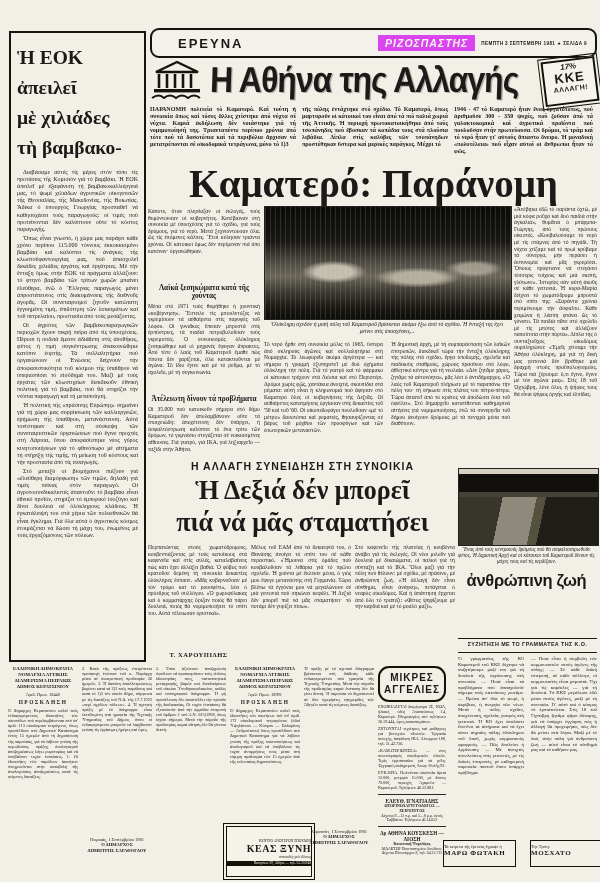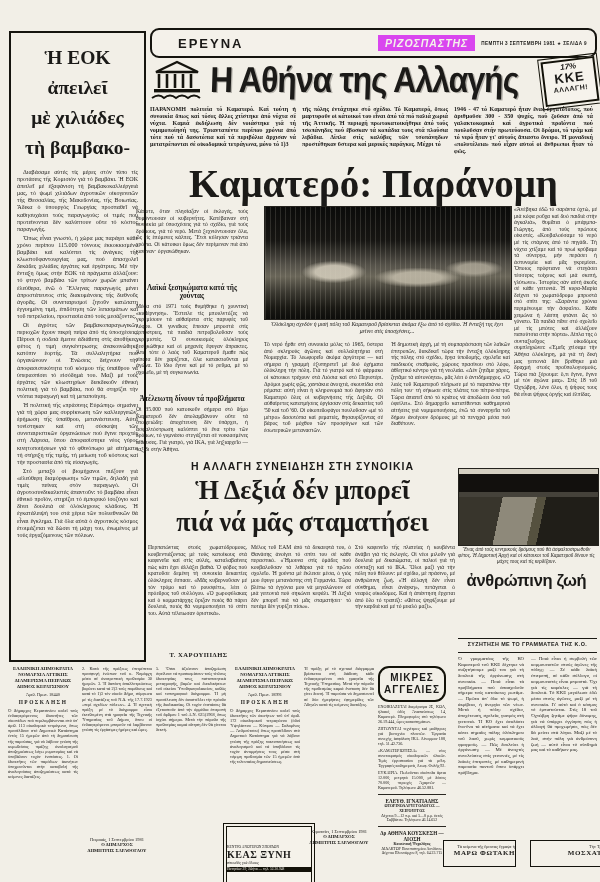--- a/index.html
+++ b/index.html
@@ -7,21 +7,21 @@
         font-family:"Liberation Serif","DejaVu Serif",serif;color:#1b1a18;}
   .abs{position:absolute;}
   .sans{font-family:"Liberation Sans","DejaVu Sans",sans-serif;}
   .jt{text-align:justify;overflow:hidden;}
   .body-s{font-size:5.6px;line-height:6.6px;}
   .body-m{font-size:6px;line-height:7.1px;}
   .body-xs{font-size:4.8px;line-height:5.7px;}
   .body-xxs{font-size:4.3px;line-height:5.1px;}
   .para{margin:0 0 2px 0;text-indent:6px;}
   .leftbox{border:2.5px solid #16150f;padding:8px 6px 4px 6px;background:#f2efe7;}
-  .leftbox h1{margin:2px 0 20px 0;font-size:19.5px;line-height:30px;text-align:center;font-weight:700;}
+  .leftbox h1{margin:2px 0 20px 0;font-size:19.5px;line-height:30px;font-weight:700;}
   .hdrbar{border:2px solid #15140f;border-radius:9px;display:flex;align-items:center;background:#f4f1ea;}
   .section-label{font-weight:700;font-size:13px;letter-spacing:2px;padding-left:26px;}
   .masthead{background:#d946ef;color:#f4f1ea;font-style:italic;font-weight:700;font-size:10.5px;
             padding:2px 7px;letter-spacing:1px;}
   .dateline{font-size:4.6px;font-weight:700;letter-spacing:.4px;padding:0 8px 0 6px;white-space:nowrap;}
   .feature-title{font-weight:700;font-size:32px;letter-spacing:-1px;transform:scaleY(1.12) skewX(-2deg);
                  transform-origin:left center;white-space:nowrap;
                  text-shadow:1.4px 1.4px 0 rgba(25,23,18,.28);}
   .kke{border:2px solid #131209;background:#f6f3ec;transform:rotate(-7deg);text-align:center;
        outline:1.5px solid #131209;outline-offset:2px;padding-top:1px;}
@@ -52,26 +52,26 @@
   .notice-title{font-weight:700;font-size:5.4px;text-align:center;letter-spacing:1.5px;margin:2px 0 3px 0;}
   .sig{font-size:4.4px;line-height:5.4px;text-align:center;margin-top:3px;}
   .sig b{font-size:4.6px;}
   .microbox{border:2.6px solid #131209;border-radius:11px;text-align:center;
             font-weight:700;font-size:10px;line-height:11.5px;letter-spacing:1px;padding-top:4px;}
   .adblock{border-top:1px solid #2a2822;margin-top:3px;padding-top:2.5px;text-align:center;}
   .adblock .nm{font-weight:700;font-size:5.2px;line-height:6px;}
   .adblock .sp{font-weight:700;font-size:3.9px;line-height:5px;}
   .adblock .inf{font-size:3.9px;line-height:4.8px;}
   .keasbox{border:1.5px solid #131209;outline:1px solid #131209;outline-offset:2px;
-           background:#f5f2ea;text-align:left;padding-top:18px;}
+           background:#f5f2ea;text-align:right;padding-top:12px;}
   .keasbox .t{font-size:3.6px;line-height:4.4px;}
   .keasbox .n{font-weight:700;font-size:10px;line-height:11px;letter-spacing:.5px;}
   .keasbox .s{font-style:italic;font-size:4.4px;line-height:5.5px;}
   .keasbox .b{background:#131209;color:#f2efe7;font-size:3.6px;line-height:5.5px;margin-top:1px;}
-  .creditbox{border:1.6px solid #15140e;text-align:right;background:#f3f0e8;}
+  .creditbox{border:1.6px solid #15140e;text-align:left;background:#f3f0e8;}
   .creditbox .pre{font-size:4.3px;line-height:5.5px;padding-top:2.5px;}
   .creditbox .big{font-weight:700;font-size:7px;line-height:8px;letter-spacing:.6px;}
 </style>
 </head>
 <body>
 
 <div class="page">
 
   <div class="abs leftbox" style="left:9px;top:31px;width:121px;height:615px;">
     <h1 style="margin-bottom:6px;">
@@ -113,21 +113,21 @@
     <div class="pa">ΚΚΕ</div>
     <div class="sl">ΑΛΛΑΓΗ!</div>
   </div>
 
   <div class="abs jt" style="left:150px;top:106px;width:146px;height:56px;font-weight:700;font-size:6.1px;line-height:7px;">ΠΑΡΑΝΟΜΗ πολιτεία τό Καματερό. Καί τούτη ἡ συνοικία ὅπως καί τόσες ἄλλες χτίστηκε ἀπό νύχτα σέ νύχτα. Καμιά ἐκδήλωση δέν νοιάστηκε γιά τή νομιμοποίησή της. Τριανταπέντε περίπου χρόνια ἀπό τότε πού τά δασοτόπια καί τά περιβόλια ἄρχισαν νά μετατρέπονται σέ οἰκοδομικά τετράγωνα, μόνο τό 1)3</div>
   <div class="abs jt" style="left:302px;top:106px;width:146px;height:56px;font-weight:700;font-size:6.1px;line-height:7px;">τῆς πόλης ἐντάχτηκε στό σχέδιο. Τό Καματερό, ὅπως μαρτυροῦν οἱ κάτοικοί του εἶναι ἀπό τά πιό παλιά χωριά τῆς Ἀττικῆς. Ἡ περιοχή πρωτοκατοικήθηκε ἀπό τούς τσοπάνηδες πού ἔβοσκαν τά κοπάδια τους στά πλούσια λιβάδια. Δίπλα στίς καλύβες τῶν τσοπάνηδων προστέθηκαν ὕστερα καί μερικές παράγκες. Μέχρι τό</div>
   <div class="abs jt" style="left:454px;top:106px;width:139px;height:56px;font-weight:700;font-size:6.1px;line-height:7px;">1946 - 47 τό Καματερό ἦταν ἕνας ἐργατότοπος, πού ἀριθμοῦσε 300 - 350 ψυχές, πού ζοῦσαν ἀπό τά γαλακτοκομικά καί ἀγροτικά προϊόντα πού πουλοῦσαν στήν πρωτεύουσα. Οἱ δρόμοι, τό τράμ καί τό νερό ἦταν γι' αὐτούς ἄπιαστο ὄνειρο. Ἡ μοναδική «πολυτέλεια» πού εἶχαν αὐτοί οἱ ἄνθρωποι ἦταν τό φῶς.</div>
 
   <div class="abs bighead" style="left:150px;top:162px;width:447px;height:44px;">Καματερό: Παράνομη πόλη</div>
 
-  <div class="abs" style="left:136px;top:208px;width:112px;height:250px;">
+  <div class="abs" style="left:148px;top:208px;width:112px;height:250px;">
     <div class="jt body-s" style="height:72px;">Κάποτε, ὅταν πλησίαζαν οἱ ἐκλογές, τούς θυμόντουσαν οἱ κυβερνῆτες. Κατέβαιναν στή συνοικία μέ ὑποσχέσεις γιά τό σχέδιο, γιά τούς δρόμους, γιά τό νερό. Μετά ξεχνιόντουσαν ὅλα, ὥς τίς ἑπόμενες κάλπες. Ἔτσι κύλησαν τριάντα χρόνια. Οἱ κάτοικοι ὅμως δέν περίμεναν πιά ἀπό κανέναν· ὀργανώθηκαν.</div>
     <div class="subhead">Λαϊκά ξεσηκώματα κατά τῆς χούντας</div>
     <div class="jt body-s" style="height:88px;">Μέσα στό 1971 τούς θυμήθηκε ἡ χουντική «κυβέρνηση». Ἔστειλε τίς μπουλντόζες νά γκρεμίσουν τά αὐθαίρετα στίς παρυφές τοῦ λόφου. Οἱ γυναῖκες ἔπεσαν μπροστά στίς ἐρπύστριες, τά παιδιά πετροβολοῦσαν τούς γκρεμιστές. Ὁ συνοικισμός ὁλόκληρος ξεσηκώθηκε καί οἱ μηχανές ἔφυγαν ἄπρακτες. Ἀπό τότε ὁ λαός τοῦ Καματεροῦ ἔμαθε πώς τίποτα δέν χαρίζεται, ὅλα κατακτιοῦνται μέ ἀγώνα. Τό ἴδιο ἔγινε καί μέ τό ρεῦμα, μέ τό σχολεῖο, μέ τή συγκοινωνία.</div>
     <div class="subhead">Ἀτέλειωτη δίνουν τά προβλήματα</div>
     <div class="jt body-s" style="height:58px;">Οἱ 35.000 πού κατοικοῦν σήμερα στό δῆμο Καματεροῦ δέν ἀπολαμβάνουν οὔτε τά στοιχειώδη: ἀποχέτευση δέν ὑπάρχει, ἡ ἀσφαλτόστρωση καλύπτει τό ἕνα τρίτο τῶν δρόμων, τό γυμνάσιο στεγάζεται σέ νοικιασμένες αἴθουσες. Γιά γιατρό, γιά ΙΚΑ, γιά ληξιαρχεῖο — ταξίδι στήν Ἀθήνα.</div>
   </div>
 
   <div class="abs photo photo1" style="left:264px;top:206px;width:246px;height:112px;"></div>
   <div class="abs caption" style="left:264px;top:321px;width:246px;height:17px;">Ὁλόκληρη σχεδόν ἡ μισή πόλη τοῦ Καματεροῦ βρίσκεται ἀκόμα ἔξω ἀπό τό σχέδιο. Ἡ ἔνταξή της ἔχει μείνει στίς ὑποσχέσεις...</div>
 

